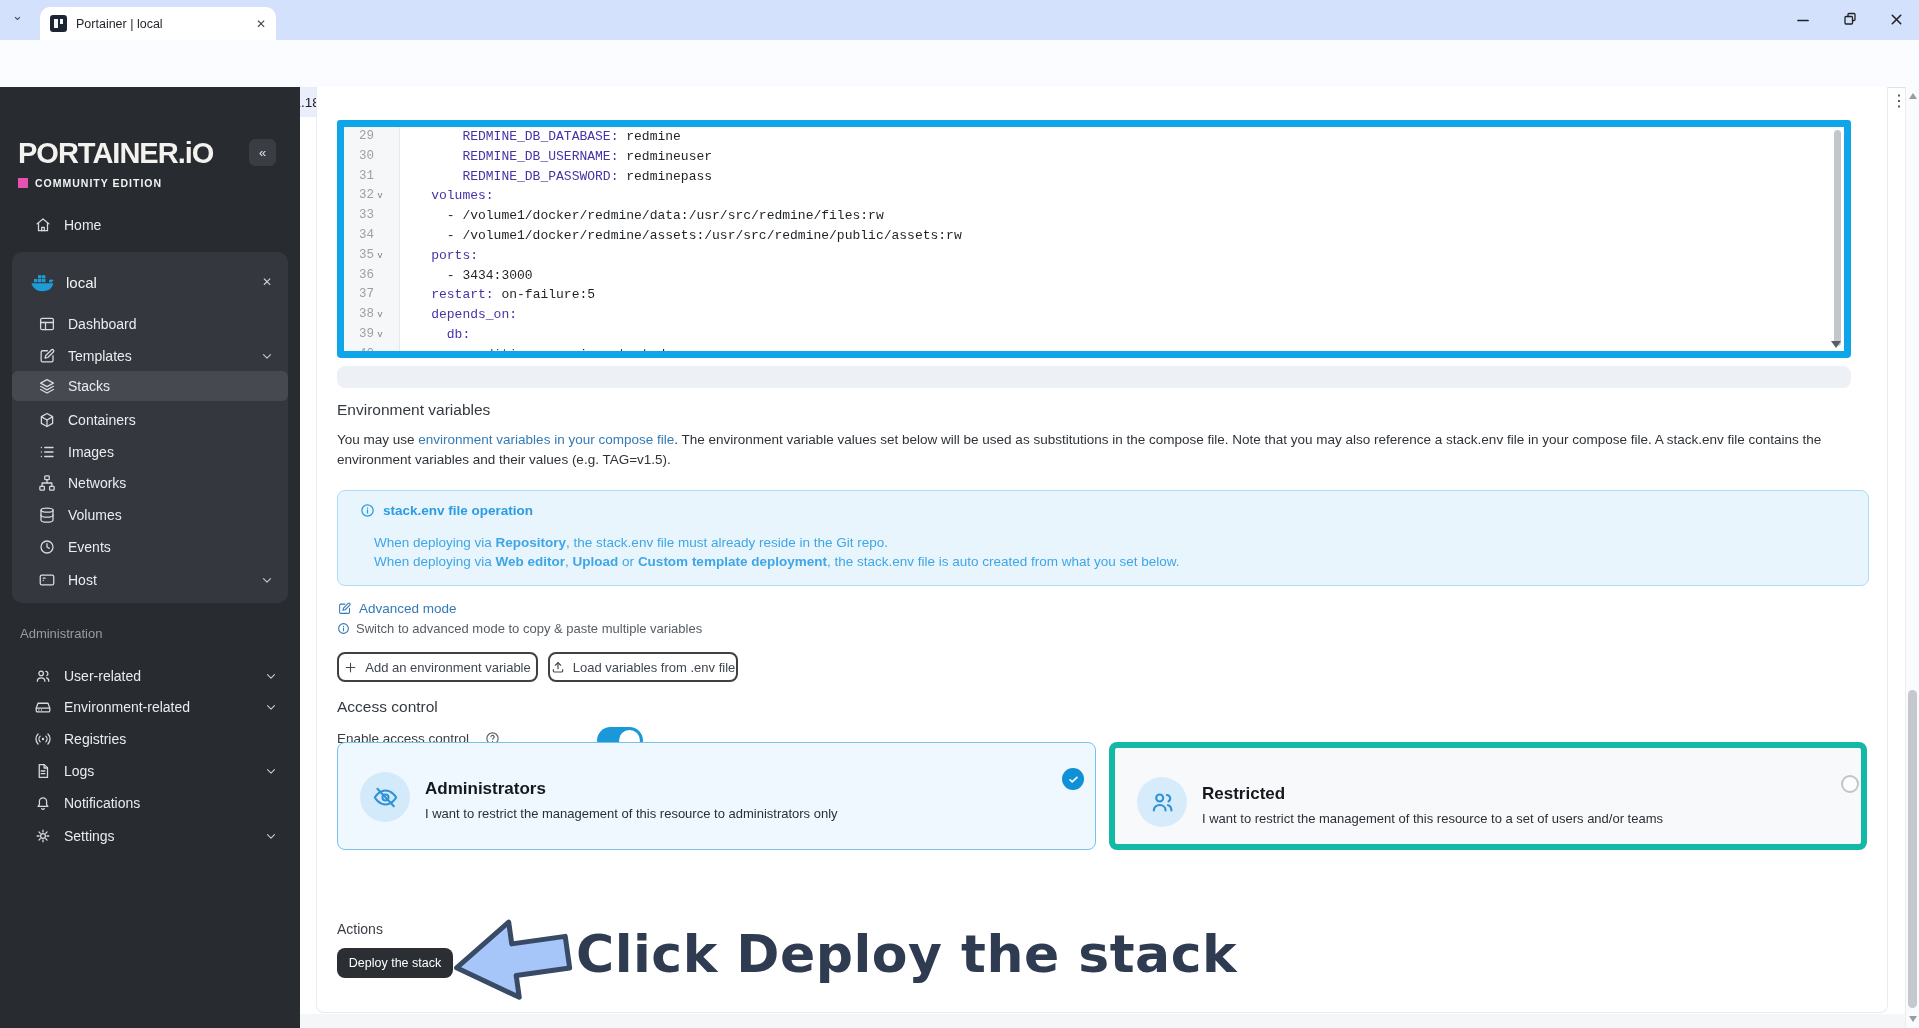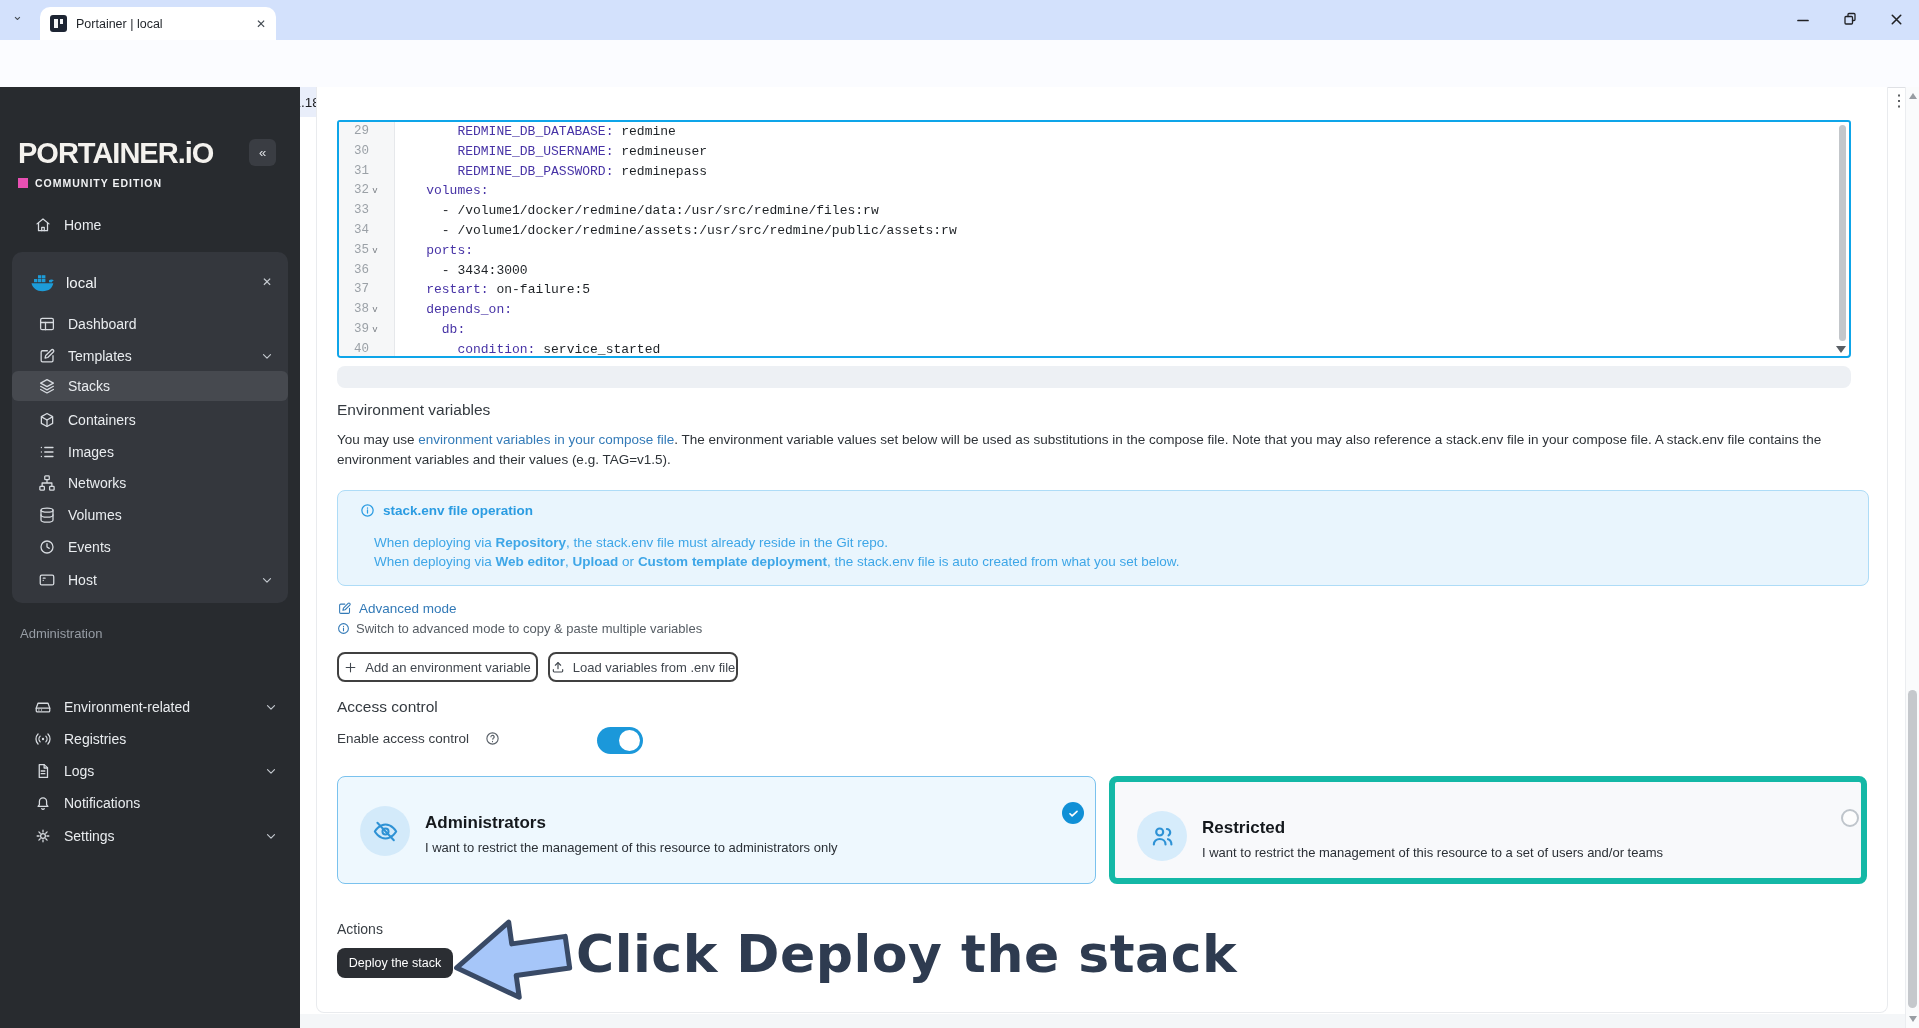--- a/index.html
+++ b/index.html
@@ -51,21 +51,21 @@
   #envhead .ename{margin-left:10px;font-size:15px;color:#f2f4f6;}
   #envhead .eclose{margin-left:auto;font-size:12px;color:#c7ccd2;}
   #adminlabel{left:20px;top:539px;font-size:13px;color:#979da5;font-weight:500;}
 
   
   #card{left:316px;top:87px;width:1572px;height:926px;background:#fff;border:1px solid #e9ebee;border-top:none;
         border-radius:0 0 8px 8px;box-sizing:border-box;}
   #bottomstrip{left:300px;top:1014px;width:1619px;height:14px;background:#f4f6f8;}
 
   
-  #editor{left:337px;top:120px;width:1514px;height:238px;border:2px solid #0ea5e9;border-radius:3px 3px 4px 4px;
+  #editor{left:337px;top:120px;width:1514px;height:238px;border:7px solid #0ea5e9;border-radius:3px 3px 4px 4px;
           background:#fff;box-sizing:border-box;overflow:hidden;}
   #gutterbg{position:absolute;left:0;top:0;bottom:0;width:55px;background:#f6f7f8;border-right:1px solid #e6e8eb;}
   .cmline{position:relative;display:flex;height:19.8px;line-height:19.8px;font-family:"Liberation Mono","DejaVu Sans Mono",monospace;}
   .cmline .ln{width:30px;text-align:right;font-size:12.5px;color:#9ba1a7;flex:0 0 auto;}
   .cmline .fold{width:12px;font-size:9px;color:#7a7f85;text-align:center;flex:0 0 auto;padding-top:2px;box-sizing:border-box;line-height:17px;}
   .cmline .code{white-space:pre;font-size:13px;color:#1e2226;margin-left:14px;}
   .cmline .k{color:#4733a6;white-space:pre;}
   .cmline .v{color:#1e2226;white-space:pre;}
   #edthumb{position:absolute;right:3px;top:3px;width:7px;height:216px;background:#c3c7cb;border-radius:4px;}
   #eddown{position:absolute;right:3px;bottom:3px;width:0;height:0;border-left:5px solid transparent;border-right:5px solid transparent;border-top:7px solid #595e64;}
@@ -84,21 +84,21 @@
   #advrow .t{font-size:13.5px;margin-left:7px;}
   #hintrow{left:337px;top:621px;display:flex;align-items:center;color:#565d64;}
   #hintrow .t{font-size:13px;margin-left:6px;}
   .obtn{position:absolute;top:652px;height:30px;background:#fff;border:2px solid #404040;border-radius:8px;
         display:flex;align-items:center;justify-content:center;box-sizing:border-box;color:#41474e;}
   .obtn .t{font-size:13px;margin-left:8px;}
   #togglewrap{left:597px;top:727px;width:46px;height:27px;border-radius:14px;background:#1b98da;}
   #togglewrap .knob{position:absolute;right:3px;top:3px;width:21px;height:21px;border-radius:50%;background:#fff;}
   #enlabel{left:337px;top:731px;display:flex;align-items:center;color:#383d43;}
   #enlabel .t{font-size:13.5px;margin-right:16px;}
-  .accard{position:absolute;top:776px;height:108px;border-radius:8px;box-sizing:border-box;}
+  .accard{position:absolute;top:742px;height:108px;border-radius:8px;box-sizing:border-box;}
   #card1{left:337px;width:759px;background:#eef8fe;border:1px solid #7ac2ee;}
   #card2{left:1109px;width:758px;background:#f8f9fb;border:6px solid #14b8a6;}
   .accard .circ{position:absolute;left:22px;top:29px;width:50px;height:50px;border-radius:50%;background:#d3eafa;
                 display:flex;align-items:center;justify-content:center;color:#2e92d5;}
   .accard .ttl{position:absolute;left:87px;top:36px;font-size:17px;font-weight:700;color:#15191d;}
   .accard .dsc{position:absolute;left:87px;top:63px;font-size:13px;color:#2b3036;}
   #check1{position:absolute;left:724px;top:25px;width:22px;height:22px;border-radius:50%;background:#1090d6;
           display:flex;align-items:center;justify-content:center;color:#fff;}
   #radio2{position:absolute;left:726px;top:27px;width:18px;height:18px;border-radius:50%;border:2px solid #bfc5cb;background:#fdfdfd;box-sizing:border-box;}
   #deploybtn{left:337px;top:948px;width:116px;height:30px;background:#2b2e33;border-radius:8px;color:#fff;
@@ -308,20 +308,36 @@
         <span class="schev">
             <svg class="i" viewBox="0 0 24 24" width="14" height="14" style="stroke-width:2">
               <path d="M6 9.5l6 6 6-6"></path>
             </svg>
           </span>
       </div>
     </div>
 
     <div id="adminlabel" class="abs">Administration</div>
 
+    <div class="srow" style="top:574px;">
+      <span class="sicon">
+          <svg class="i" viewBox="0 0 24 24" width="18" height="18">
+            <circle cx="9.5" cy="8.5" r="3"></circle>
+            <path d="M4.5 19c0-2.8 2.2-4.6 5-4.6s5 1.8 5 4.6"></path>
+            <path d="M15.8 5.9a3 3 0 011.4 5.5"></path>
+            <path d="M16.8 14.6c1.7.5 2.9 2 2.9 4.4"></path>
+          </svg>
+        </span>
+      <span class="slabel">User-related</span>
+      <span class="schev">
+          <svg class="i" viewBox="0 0 24 24" width="14" height="14" style="stroke-width:2">
+            <path d="M6 9.5l6 6 6-6"></path>
+          </svg>
+        </span>
+    </div>
     <div class="srow" style="top:637px;">
       <span class="sicon">
           <svg class="i" viewBox="0 0 24 24" width="18" height="18">
             <circle cx="12" cy="12" r="1.6" style="fill:currentColor;stroke:none;"></circle>
             <path d="M8.2 15.8a5.4 5.4 0 010-7.6M15.8 8.2a5.4 5.4 0 010 7.6"></path>
             <path d="M5.4 18.6a9.3 9.3 0 010-13.2M18.6 5.4a9.3 9.3 0 010 13.2"></path>
           </svg>
         </span>
       <span class="slabel">Registries</span>
     </div>

